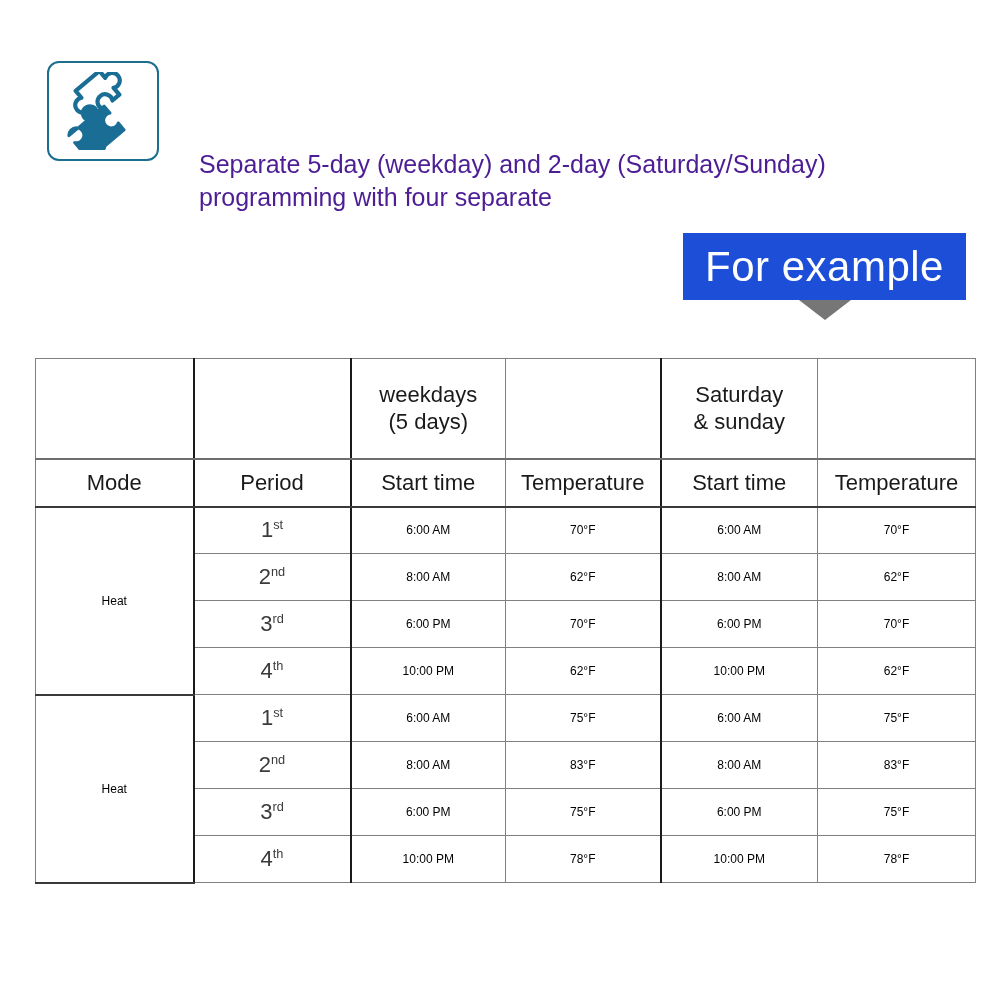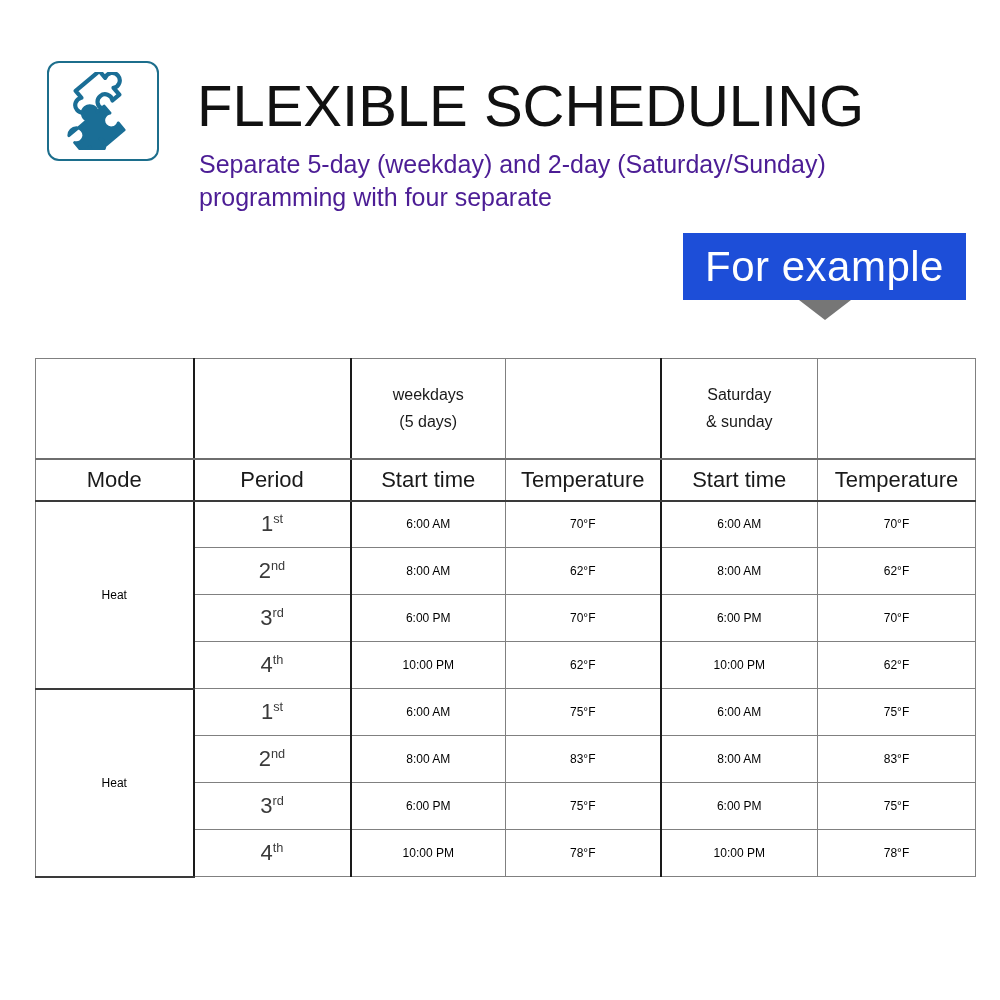--- a/index.html
+++ b/index.html
@@ -115,30 +115,30 @@
   .col-mode  { width: 158px; }
   .col-per   { width: 157px; }
   .col-st1   { width: 155px; }
   .col-tp1   { width: 155px; }
   .col-st2   { width: 157px; }
   .col-tp2   { width: 158px; }
 
   
   .grp-row td {
     height: 100px;
-    font-size: 16px;
+    font-size: 22px;
     color: #1a1a1a;
     line-height: 27px;
     border-bottom: 2px solid #6e6e6e;
   }
   .grp-row td.blank { color: transparent; }
 
   
   .sub-row td {
-    height: 42px;
+    height: 48px;
     font-size: 22px;
     color: #1a1a1a;
     border-bottom: 2px solid #3a3a3a;
   }
 
   
   .body-row td {
     height: 47px;
     font-size: 12px;
     color: #000000;
@@ -178,21 +178,20 @@
         <g transform="rotate(-40 43 39)">
 
           <path d="M42 6 h24 v9 a7.5 7.5 0 1 1 0 13 v9 h-9 a7.5 7.5 0 1 0 -13 0 h-9 v-9 a7.5 7.5 0 1 1 0 -13 v-9 z" fill="none" stroke="#1a6e96" stroke-width="4.2" stroke-linejoin="round"></path>
 
           <path d="M16 36 h9 a7.5 7.5 0 1 1 13 0 h9 v9 a7.5 7.5 0 1 0 0 13 v9 h-24 v-9 a7.5 7.5 0 1 1 -13 0 h-9 v-13 a7.5 7.5 0 1 0 0 -9 h9 z" fill="#1a6e96" stroke="#1a6e96" stroke-width="3" stroke-linejoin="round"></path>
         </g>
       </svg>
     </span>
   </div>
 
-  <div class="title">FLEXIBLE SCHEDULING</div>
   <div class="subtitle">Separate 5-day (weekday) and 2-day (Saturday/Sunday) programming with four separate</div>
 </div>
 
 <div class="banner-wrap">
   <div class="banner">
     <span class="banner-label">For example</span>
   </div>
   <div class="banner-tail"></div>
 </div>
 

